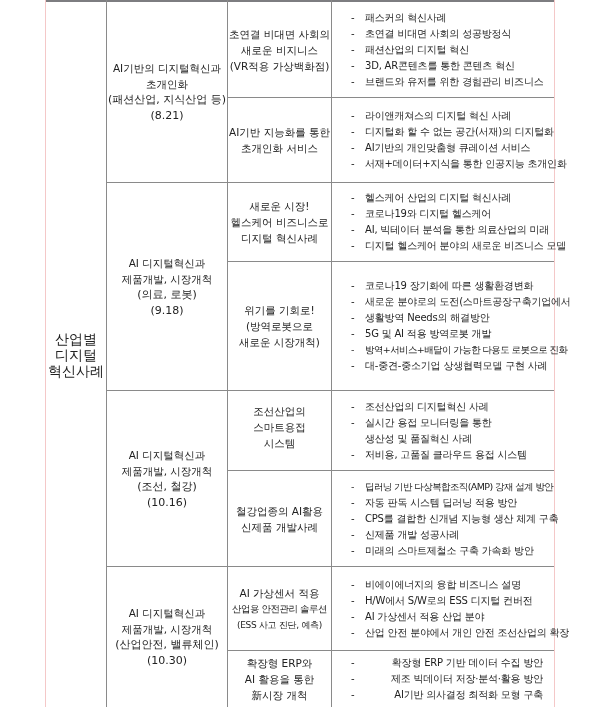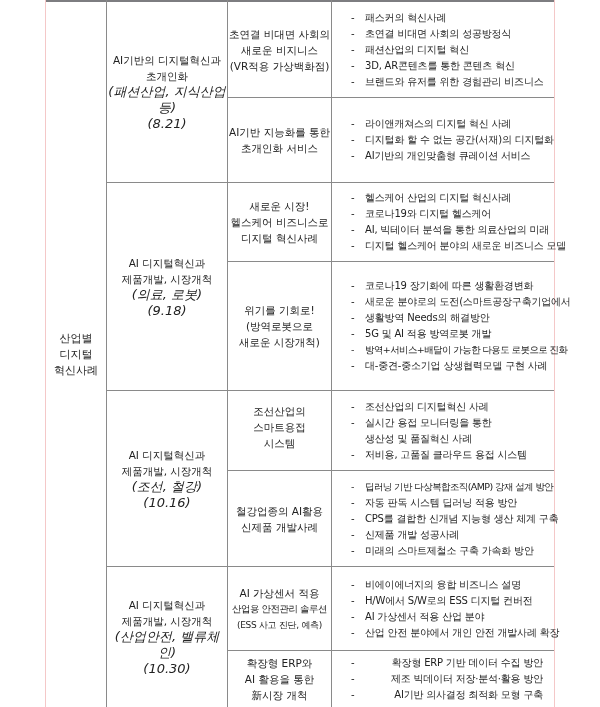--- a/index.html
+++ b/index.html
@@ -5,30 +5,30 @@
   html, body { margin:0; padding:0; background:#ffffff; }
   body { width:600px; height:707px; position:relative; overflow:hidden;
          font-family:"DejaVu Sans","Liberation Sans",sans-serif; color:#222; }
   .vline { position:absolute; top:0; bottom:0; width:1px; }
   .pink { background:#f4c8c8; }
   .grey { background:#8a8a8a; }
   .hline { position:absolute; height:1px; background:#8a8a8a; }
   .topline { position:absolute; left:46px; right:46px; top:0; height:2px; background:#7d7d80; }
   .cell { position:absolute; display:flex; align-items:center; justify-content:center;
           text-align:center; font-size:10.5px; line-height:16px; box-sizing:border-box; }
-  .cell .sm { font-size:13px;font-style:italic; }
+  .cell .sm { font-size:11px; }
   .content { position:absolute; box-sizing:border-box; padding-left:8px;
              display:flex; flex-direction:column; justify-content:center;
              font-size:10.5px; line-height:16px; }
   .content ul { list-style:none; margin:11px; padding:0; }
   .content li { position:relative; padding-left:14px; white-space:nowrap; letter-spacing:-0.2px; }
   .content li::before { content:"-"; position:absolute; left:0; }
   .category { position:absolute; left:46px; width:60px; top:2px; bottom:0;
               display:flex; align-items:center; justify-content:center; text-align:center;
-              font-size:11px; line-height:16px; }
+              font-size:14px; line-height:16px; }
 </style>
 </head>
 <body>
 
 <div class="topline"></div>
 <div class="vline pink" style="left:45px"></div>
 <div class="vline grey" style="left:106px"></div>
 <div class="vline grey" style="left:227px"></div>
 <div class="vline grey" style="left:331px"></div>
 <div class="vline pink" style="left:554px"></div>
@@ -78,20 +78,21 @@
   <div>
     <div data-bind="table.groups.0.topics.1.lines.0">AI기반 지능화를 통한</div>
     <div data-bind="table.groups.0.topics.1.lines.1">초개인화 서비스</div>
   </div>
 </div>
 <div class="content" style="left:332px; width:222px; top:98px; height:84px;">
   <ul>
     <li data-bind="table.groups.0.topics.1.items.0">라이앤캐쳐스의 디지털 혁신 사례</li>
     <li data-bind="table.groups.0.topics.1.items.1">디지털화 할 수 없는 공간(서재)의 디지털화</li>
     <li data-bind="table.groups.0.topics.1.items.2">AI기반의 개인맞춤형 큐레이션 서비스</li>
+    <li data-bind="table.groups.0.topics.1.items.3">서재+데이터+지식을 통한 인공지능 초개인화</li>
   </ul>
 </div>
 
 <div class="cell" style="left:107px; width:120px; top:183px; height:207px;">
   <div>
     <div data-bind="table.groups.1.title1">AI 디지털혁신과</div>
     <div data-bind="table.groups.1.title2">제품개발, 시장개척</div>
     <div class="sm" data-bind="table.groups.1.sub">(의료, 로봇)</div>
     <div class="sm" data-bind="table.groups.1.date">(9.18)</div>
   </div>
@@ -181,21 +182,21 @@
     <div data-bind="table.groups.3.topics.0.lines.0">AI 가상센서 적용</div>
     <div style="font-size:9.5px;letter-spacing:-0.5px" data-bind="table.groups.3.topics.0.lines.1">산업용 안전관리 솔루션</div>
     <div style="font-size:9px;letter-spacing:-0.3px" data-bind="table.groups.3.topics.0.lines.2">(ESS 사고 진단, 예측)</div>
   </div>
 </div>
 <div class="content" style="left:332px; width:222px; top:567px; height:83px;">
   <ul>
     <li data-bind="table.groups.3.topics.0.items.0">비에이에너지의 융합 비즈니스 설명</li>
     <li data-bind="table.groups.3.topics.0.items.1">H/W에서 S/W로의 ESS 디지털 컨버전</li>
     <li data-bind="table.groups.3.topics.0.items.2">AI 가상센서 적용 산업 분야</li>
-    <li data-bind="table.groups.3.topics.0.items.3">산업 안전 분야에서 개인 안전 개발사례 확장</li>
+    <li data-bind="table.groups.3.topics.0.items.3">산업 안전 분야에서 개인 안전 조선산업의 확장</li>
   </ul>
 </div>
 <div class="cell" style="left:228px; width:103px; top:651px; height:56px;">
   <div>
     <div data-bind="table.groups.3.topics.1.lines.0">확장형 ERP와</div>
     <div data-bind="table.groups.3.topics.1.lines.1">AI 활용을 통한</div>
     <div data-bind="table.groups.3.topics.1.lines.2">新시장 개척</div>
   </div>
 </div>
 <div class="content" style="left:332px; width:222px; top:651px; height:56px;text-align:right;">

